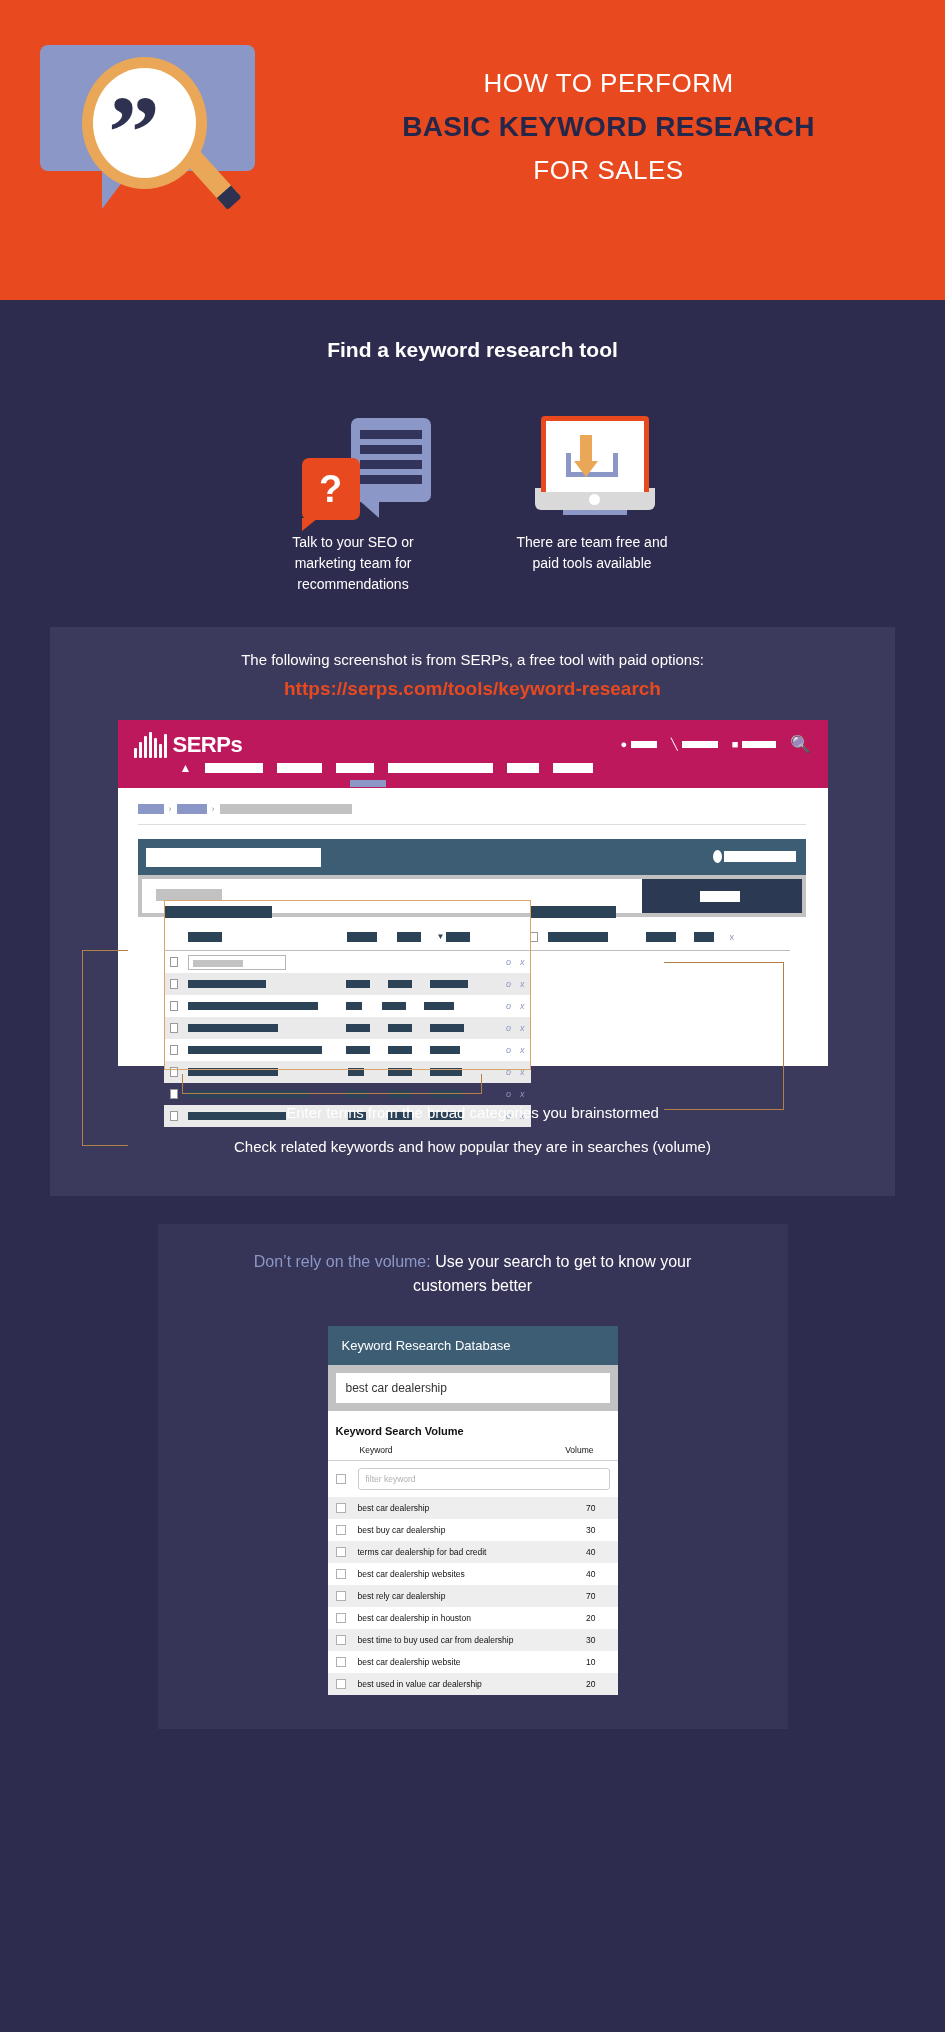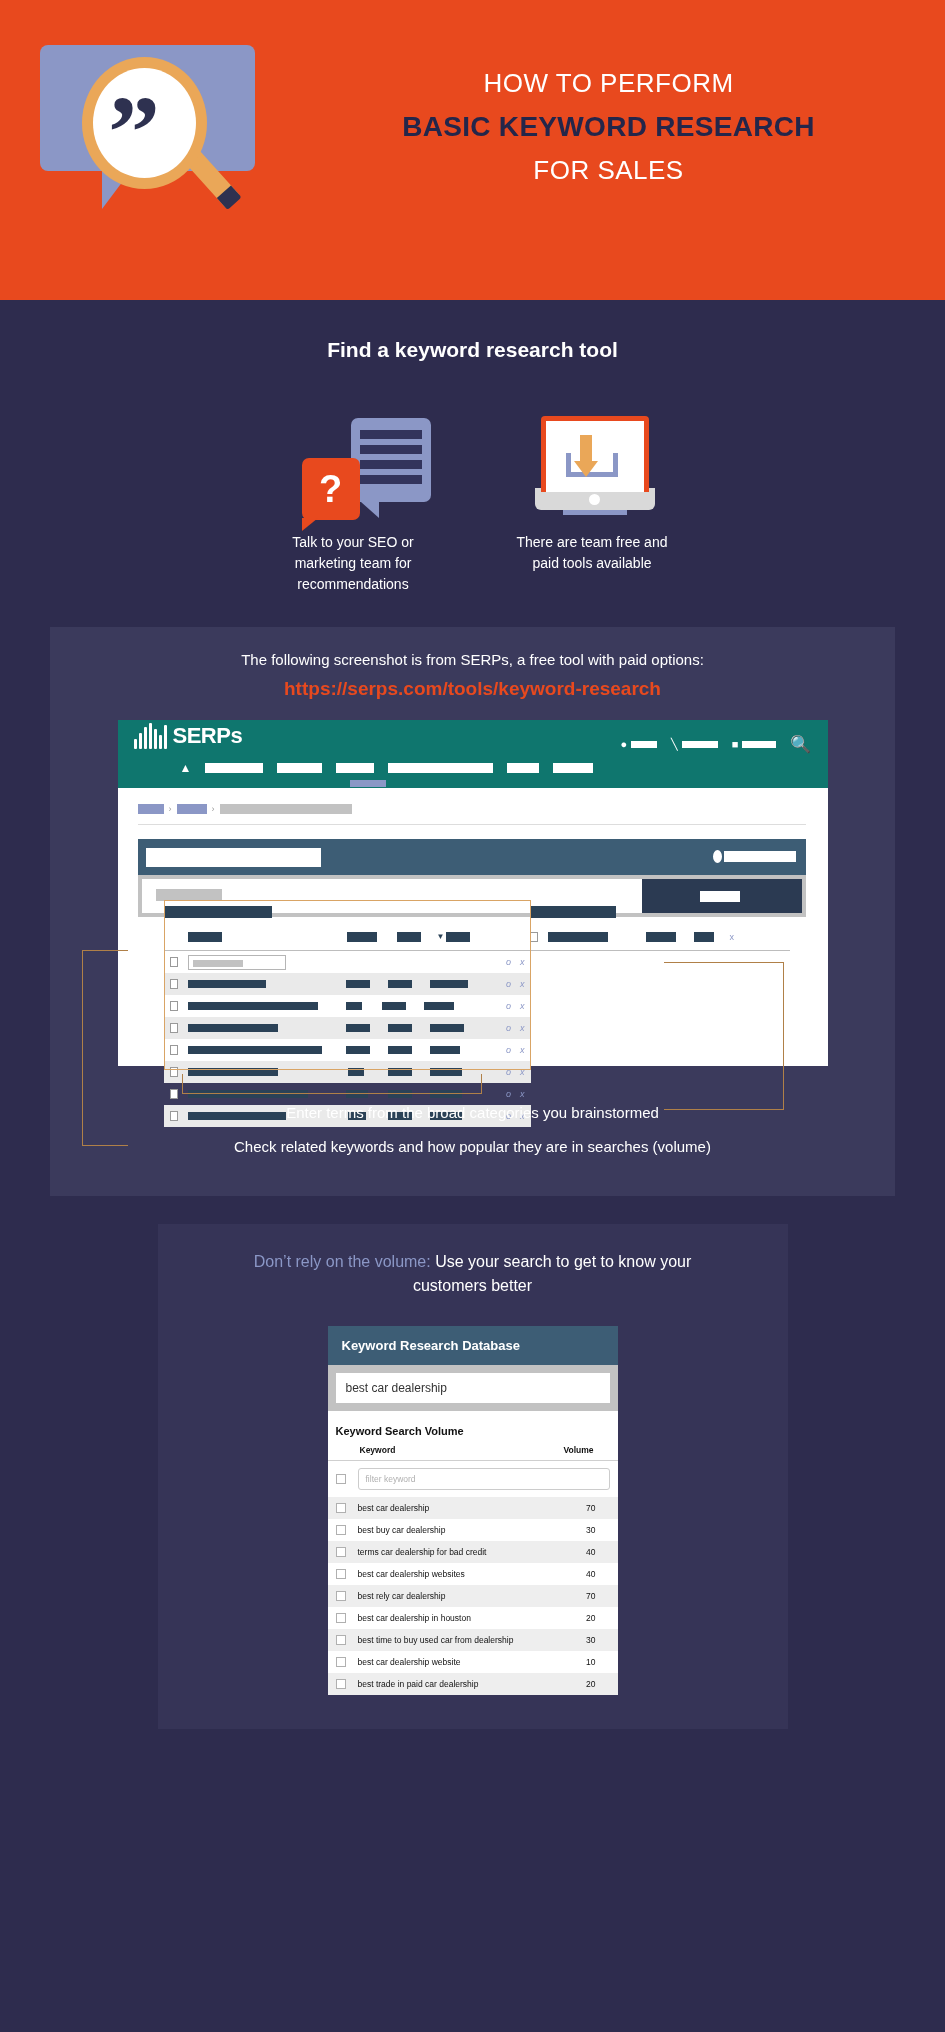--- a/index.html
+++ b/index.html
@@ -248,24 +248,24 @@
     font-size: 19px;
     font-weight: 700;
     margin-top: 10px;
   }
   .app-mock {
     width: 710px;
     margin: 20px auto 0;
     position: relative;
   }
   .app-topbar {
-    background: #0f766e;
+    background: #be185d;
     height: 68px;
     position: relative;
-    padding: 3px 16px 0;
+    padding: 12px 16px 0;
   }
   .serps-logo {
     display: inline-flex;
     align-items: flex-end;
     gap: 2px;
     height: 26px;
   }
   .serps-logo .bar { width: 3px; background: #fff; border-radius: 1px; }
   .serps-word {
     color: #ffffff;
@@ -363,40 +363,40 @@
     width: 290px;
     margin: 28px auto 0;
     background: #ffffff;
     position: relative;
     overflow: hidden;
   }
   .kdb-title {
     background: #3d5d75;
     color: #ffffff;
     font-size: 13px;
-    font-weight: 700;
+    font-weight: 400;
     padding: 12px 14px;
   }
   .kdb-searchwrap { background: #c2c2c2; padding: 8px; }
   .kdb-search {
     background: #ffffff;
     font-size: 12px;
     color: #333;
     padding: 8px 10px;
   }
   .kdb-results-title {
     font-size: 11px;
     font-weight: 700;
     color: #111;
     padding: 14px 0 8px 8px;
   }
   .kdb-thead {
     display: flex;
     font-size: 8.5px;
-    font-weight: 700;
+    font-weight: 400;
     color: #111;
     padding: 0 8px 5px 8px;
     border-bottom: 1px solid #cfcfcf;
   }
   .kdb-th-kw { margin-left: 24px; }
   .kdb-th-vol { margin-left: auto; margin-right: 16px; }
   .kdb-filter-row { display: flex; align-items: center; padding: 7px 8px; }
   .kdb-cb {
     width: 10px; height: 10px;
     border: 1px solid #b0b0b0; background: #fff;
@@ -744,18 +744,18 @@
           <span class="kdb-kw">best time to buy used car from dealership</span>
           <span class="kdb-vol">30</span>
         </div>
         <div class="kdb-row">
           <span class="kdb-cb"></span>
           <span class="kdb-kw">best car dealership website</span>
           <span class="kdb-vol">10</span>
         </div>
         <div class="kdb-row alt">
           <span class="kdb-cb"></span>
-          <span class="kdb-kw">best trade in paid car dealership</span>
+          <span class="kdb-kw">best used in value car dealership</span>
           <span class="kdb-vol">20</span>
         </div>
       </div>
   </div>
 </div>
 
 </body></html>

